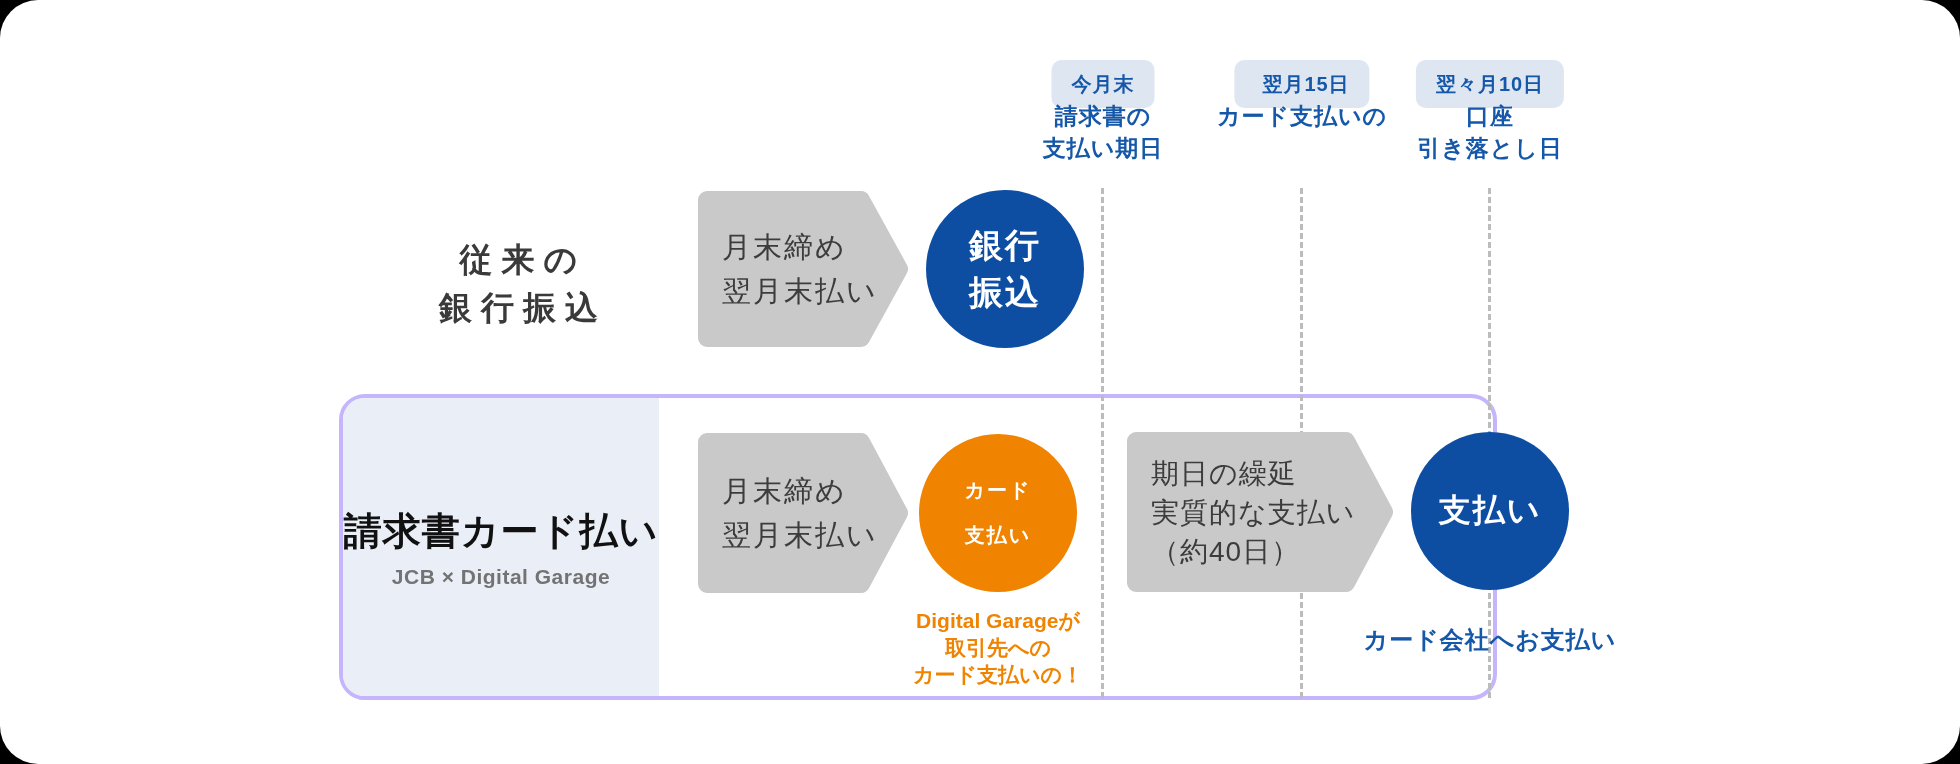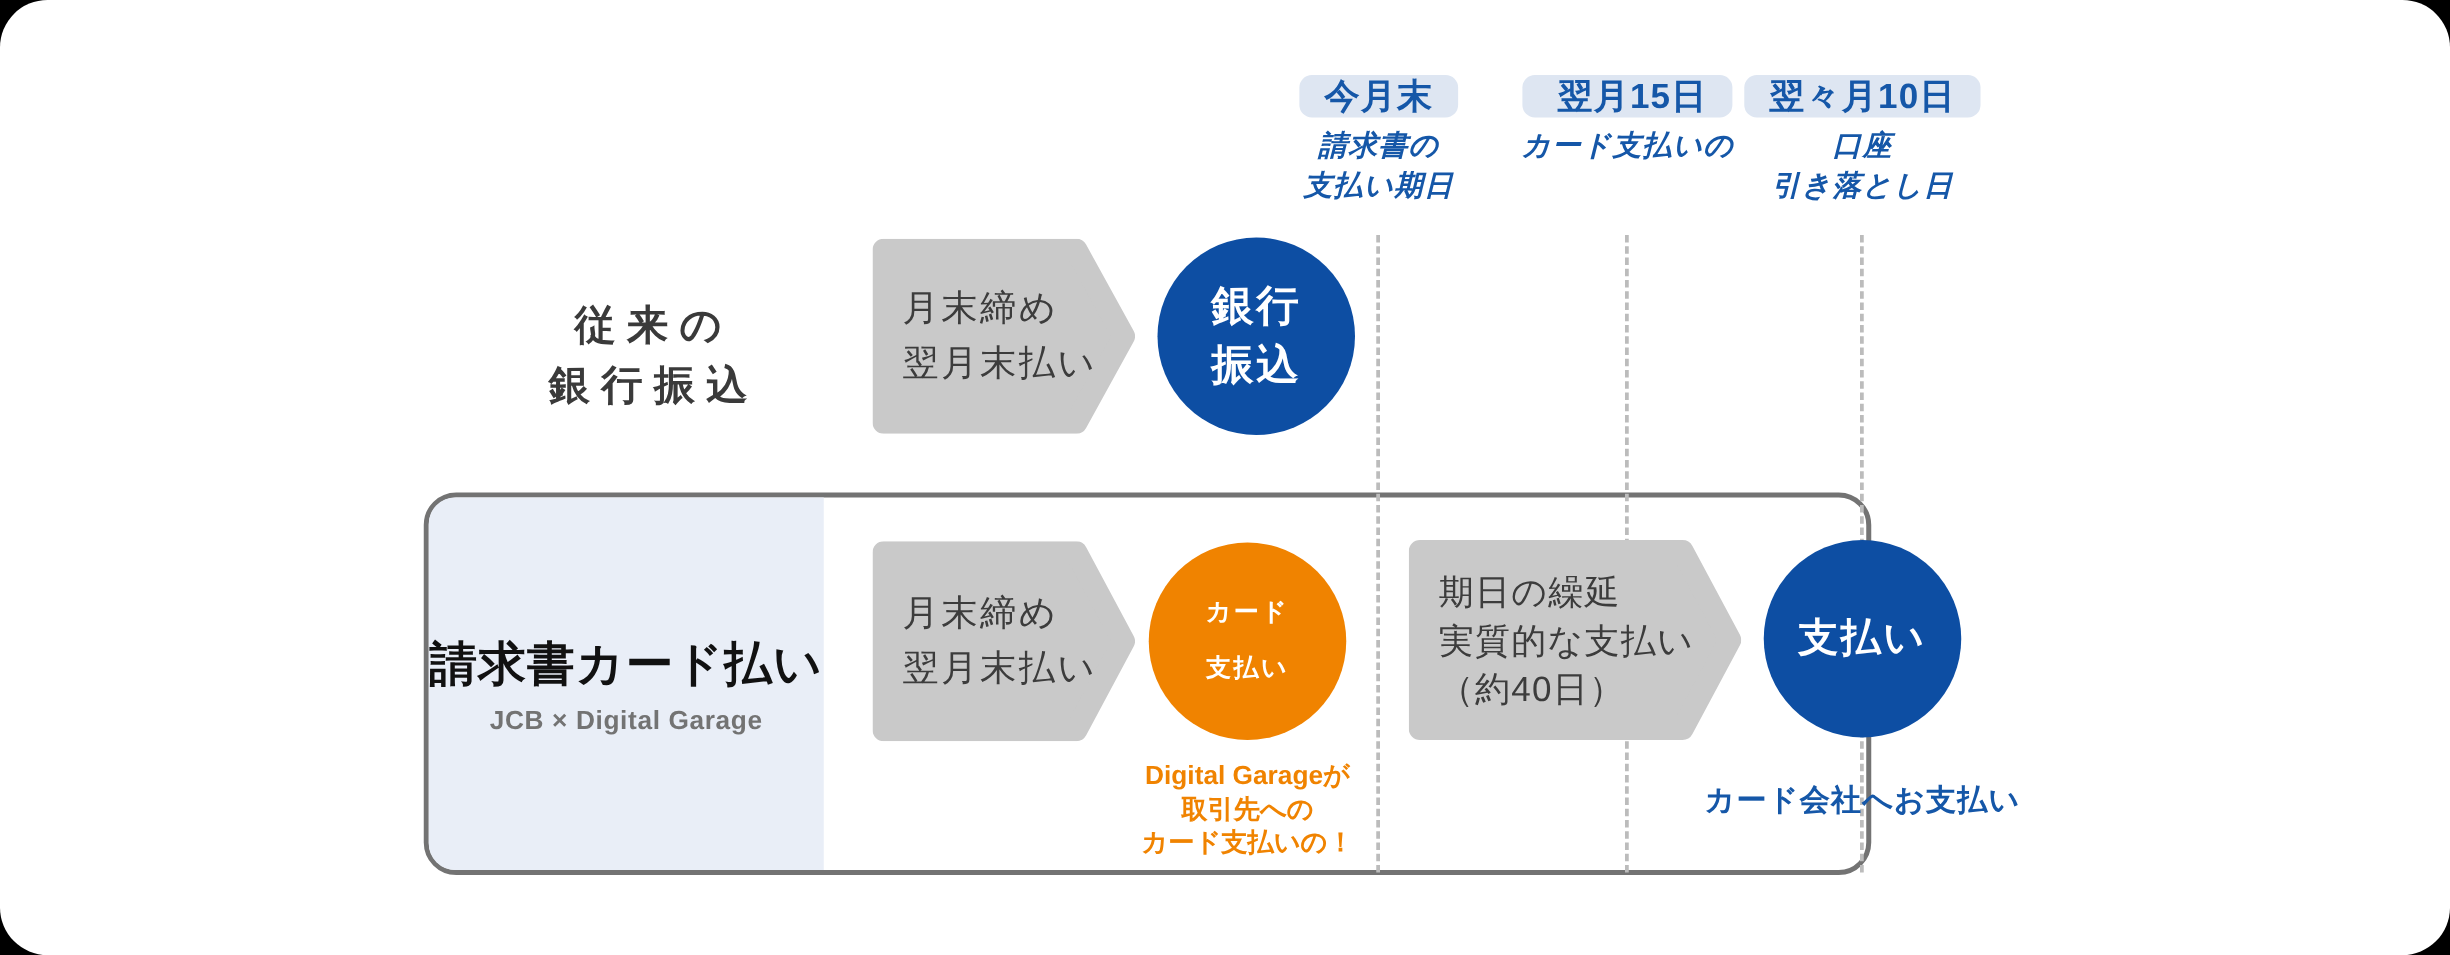--- a/index.html
+++ b/index.html
@@ -4,26 +4,26 @@
 <style>
   html,body{margin:0;padding:0;background:#000;}
   .canvas{position:relative;width:1960px;height:764px;font-family:"Liberation Sans",sans-serif;overflow:hidden;}
   .card{position:absolute;inset:0;background:#ffffff;border-radius:38px;}
 
   
   .dash{position:absolute;top:188px;height:510px;width:0;border-left:3px dashed #bcbcbc;z-index:2;}
   .dash.d1{left:1101px;} .dash.d2{left:1300px;} .dash.d3{left:1488px;}
 
   
-  .tl-badge{position:absolute;top:60px;height:34px;transform:translateX(-50%);
+  .tl-badge{position:absolute;top:60px;height:48px;transform:translateX(-50%);
     background:#dee6f2;border-radius:10px;display:flex;align-items:center;justify-content:center;
-    padding:0 20px;color:#1557a8;font-size:28px;font-weight:600;letter-spacing:1px;z-index:3;white-space:nowrap;}
+    padding:0 20px;color:#1557a8;font-size:20px;font-weight:600;letter-spacing:1px;z-index:3;white-space:nowrap;}
   .tl-badge.c1{left:1103px;} .tl-badge.c2{left:1302px;padding-left:28px;} .tl-badge.c3{left:1490px;}
   .tl-label{position:absolute;top:100px;width:300px;transform:translateX(-50%);
-    text-align:center;color:#1557a8;font-size:23px;font-weight:600;line-height:32px;letter-spacing:1px;z-index:3;font-style:italic;}
+    text-align:center;color:#1557a8;font-size:23px;font-weight:600;line-height:32px;letter-spacing:1px;z-index:3;}
   .tl-label.c1{left:1103px;} .tl-label.c2{left:1302px;} .tl-label.c3{left:1490px;}
   .tl-label span{display:block;}
 
   
   .row-label{position:absolute;left:393px;top:236px;width:260px;text-align:center;
     color:#3a3a3a;font-size:33px;font-weight:700;line-height:48px;letter-spacing:9px;z-index:3;}
   .row-label span{display:block;}
 
   
   .arrow{position:absolute;z-index:3;}
@@ -41,21 +41,21 @@
     text-align:center;color:#ffffff;font-weight:600;z-index:4;}
   .circle span{display:block;}
   .circle.blue{background:#0d4ea3;}
   .circle.orange{background:#f08300;}
   .circle.s1{left:926px;top:190px;font-size:34px;line-height:47px;letter-spacing:2px;}
   .circle.s2{left:919px;top:434px;font-size:20px;line-height:45px;letter-spacing:2px;}
   .circle.s3{left:1411px;top:432px;font-size:32px;letter-spacing:2px;}
 
   
   .flow-box{position:absolute;left:339px;top:394px;width:1158px;height:306px;box-sizing:border-box;
-    background:#ffffff;border:4px solid #737373;border-radius:26px;z-index:1;}
+    background:#ffffff;border:4px solid #c4b5fd;border-radius:26px;z-index:1;}
   .flow-panel{position:absolute;left:0;top:0;bottom:0;width:316px;background:#e9eef7;
     border-radius:21px 0 0 21px;display:flex;flex-direction:column;align-items:center;justify-content:center;}
   .panel-title{color:#111111;font-size:38px;font-weight:800;letter-spacing:1px;}
   .panel-sub{margin-top:8px;color:#737373;font-size:21px;font-weight:700;letter-spacing:0.5px;}
 
   
   .note-orange{position:absolute;left:823px;top:607px;width:350px;text-align:center;
     color:#f08300;font-size:21px;font-weight:700;line-height:27px;z-index:3;}
   .note-orange span{display:block;}
   .note-blue{position:absolute;left:1315px;top:624px;width:350px;text-align:center;

